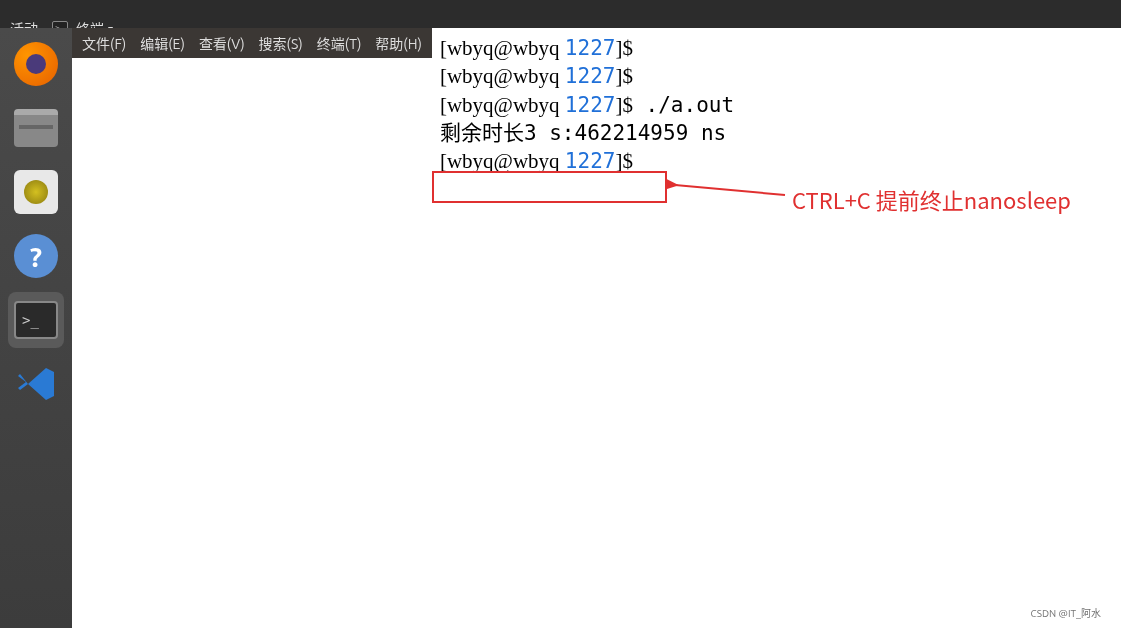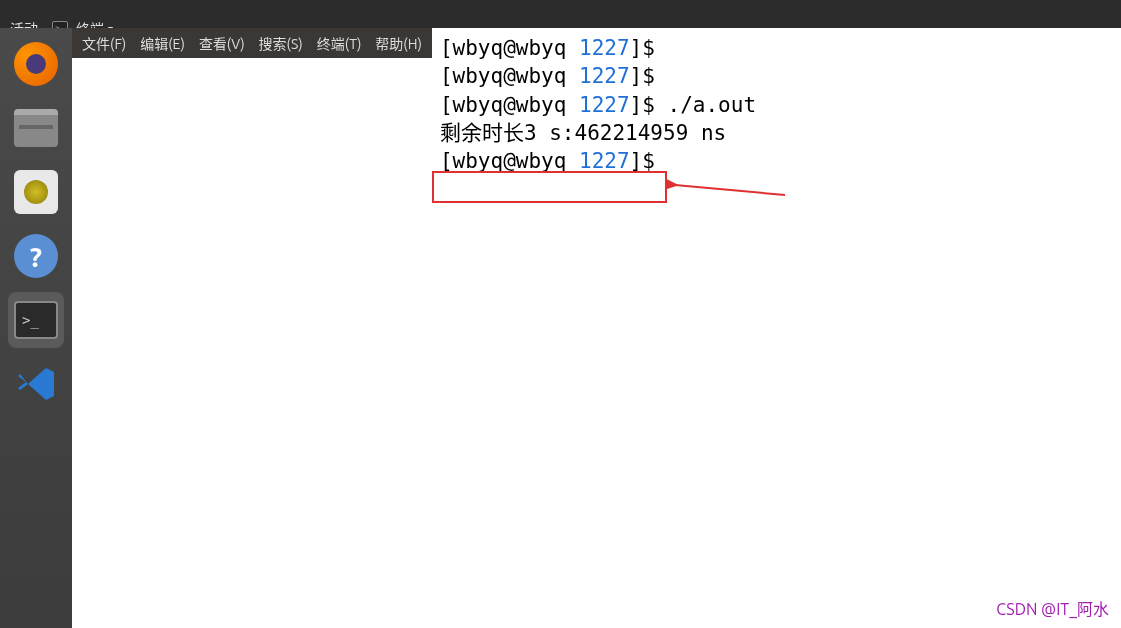--- a/index.html
+++ b/index.html
@@ -170,43 +170,43 @@
       padding: 6px 8px;
       font-family: "DejaVu Sans Mono", "Noto Sans Mono CJK SC", monospace;
       font-size: 21px;
       line-height: 1.35;
       position: relative;
     }
     .term-line {
       white-space: pre;
       color: #000;
     }
-    .prompt-user { color: #000; }
+    .prompt-user { color: #000; font-family: Liberation Serif, serif; }
     .prompt-num { color: #2070d8; font-weight: normal; }
     .highlight-box {
       position: absolute;
       border: 2px solid #e03030;
       pointer-events: none;
     }
     .arrow-svg {
       position: absolute;
       pointer-events: none;
     }
     .annotation {
       position: absolute;
       color: #e03030;
       font-size: 22px;
       font-family: "Noto Sans CJK SC", sans-serif;
     }
     .watermark {
       position: absolute;
       bottom: 8px;
-      right: 12px;
-      color: #a21caf;
-      font-size: 16px;
+      right: 20px;
+      color: #737373;
+      font-size: 10px;
     }
   </style>
 </head>
 <body>
 
 <div class="topbar">
   <span class="topbar-item">活动</span>
   <span class="topbar-item">
     <span style="display:inline-block;width:16px;height:14px;background:#222;border:1px solid #888;border-radius:2px;margin-right:4px;font-size:9px;color:#ccc;line-height:12px;padding-left:2px;">&gt;_</span>
     <span>终端</span>
@@ -259,17 +259,18 @@
         <div class="term-line"><span class="prompt-user">[wbyq@wbyq </span><span class="prompt-num">1227</span><span class="prompt-user">]$</span> </div>
         <div class="highlight-box" style="top:143px;left:0px;width:235px;height:32px;"></div>
       <svg class="arrow-svg" style="top:145px;left:235px;width:120px;height:30px;">
         <defs>
           <marker id="ah" markerWidth="10" markerHeight="8" refX="2" refY="4" orient="auto">
             <path d="M10,0 L0,4 L10,8 Z" fill="#e03030"></path>
           </marker>
         </defs>
         <line x1="118" y1="22" x2="8" y2="12" stroke="#e03030" stroke-width="2" marker-end="url(#ah)"></line>
       </svg>
+      <div class="annotation" style="top:157px;left:360px;">CTRL+C 提前终止nanosleep</div>
     </div>
   </div>
 </div>
 
 <div class="watermark">CSDN @IT_阿水</div>
 
 </body></html>

